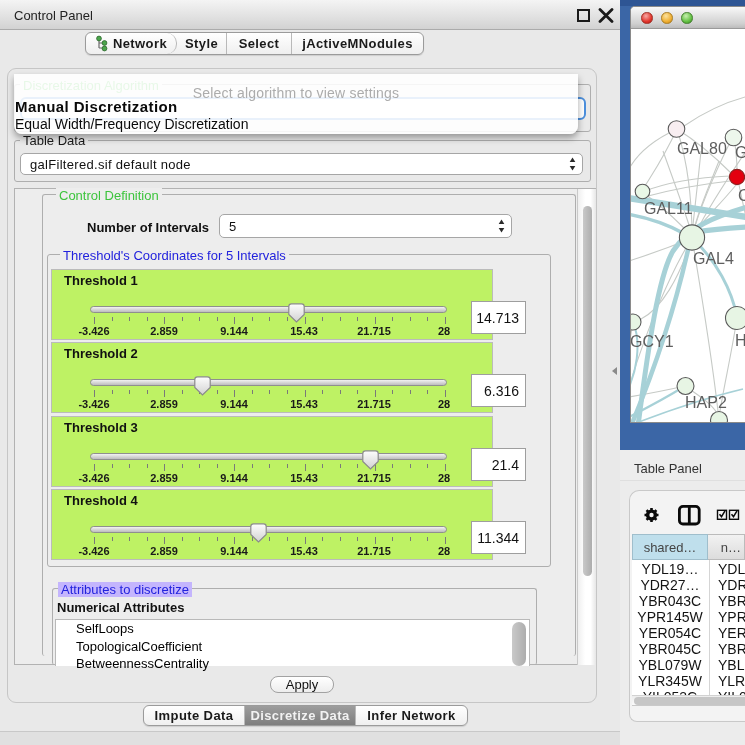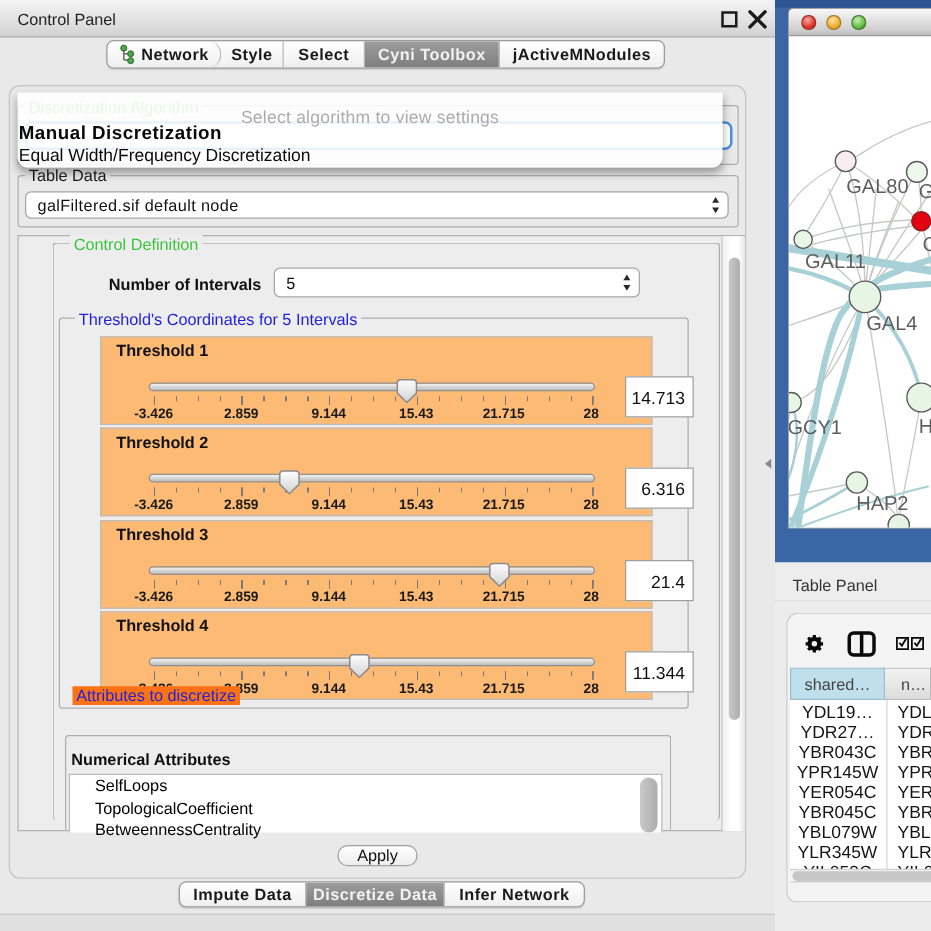--- a/index.html
+++ b/index.html
@@ -29,21 +29,21 @@
 
 .combo { position:absolute; background:#FFFFFF; border:1px solid #A6A6A6;
   border-radius:5px; font-size:13px; color:#111; }
 .combo .tx { position:absolute; left:9px; top:3px; letter-spacing:0.3px; }
 .combo svg { position:absolute; right:6px; top:50%; transform:translateY(-50%); }
 
 #viewport { left:14px; top:188px; width:582px; height:477px; border:1px solid #B2B2B2;
   background:#EDEDED; }
 
 .tbox { position:absolute; left:51px; width:442px; height:71px;
-  background:#fdba74; border:1px solid #BBBBBB;margin-left:29px; }
+  background:#bef264; border:1px solid #BBBBBB; }
 .tbox .ttl { position:absolute; left:12px; top:3px; font-size:13px; font-weight:bold; color:#111; }
 .track { position:absolute; left:89px; top:36px; width:357px; height:7px;
   border:1px solid #8F8F8F; border-radius:4px;
   background:linear-gradient(#F2F2F2,#BDBDBD); }
 .minor { position:absolute; left:93px; top:47px; width:352px; height:4px;
   background:repeating-linear-gradient(90deg,#7A7A7A 0 1px,transparent 1px 17.55px); }
 .major { position:absolute; left:93px; top:47px; width:352px; height:7px;
   background:repeating-linear-gradient(90deg,#7A7A7A 0 1px,transparent 1px 70.2px); }
 .tlab { position:absolute; top:55px; font-size:11px; font-weight:bold; color:#1A1A1A;
   transform:translateX(-50%); }
@@ -108,21 +108,20 @@
   <div class="s" style="width:91px;border-radius:10px;">
     <svg width="14" height="17" viewBox="0 0 14 17" style="margin-right:4px;">
       <path d="M4,4 L4,13 M4,8 L9,8 M4,13 L9,13" stroke="#6A6A6A" stroke-width="1.2" fill="none"></path>
       <circle cx="4" cy="3.5" r="2.4" fill="#4CA64C" stroke="#2C662C" stroke-width="0.8"></circle>
       <circle cx="9.5" cy="8" r="2.4" fill="#4CA64C" stroke="#2C662C" stroke-width="0.8"></circle>
       <circle cx="9.5" cy="13.5" r="2.4" fill="#4CA64C" stroke="#2C662C" stroke-width="0.8"></circle>
     </svg>
     Network</div>
   <div class="s" style="width:50px;">Style</div>
   <div class="s" style="width:65px;">Select</div>
-  <div class="s sel" style="width:108px;">Cyni Toolbox</div>
   <div class="s" style="width:131px;">jActiveMNodules</div>
 </div>
 
 <div class="abs" id="outer"></div>
 
 <div class="group" style="left:14px;top:84px;width:577px;height:48px;"></div>
 <div class="glabel" style="left:20px;top:78px;color:#3DC43D;background:#E9E9E9;">Discretization Algorithm</div>
 <div class="combo" style="left:20px;top:97px;width:566px;height:23px;border:2.5px solid #4C8FDC;border-radius:6px;"></div>
 
 <div class="group" style="left:14px;top:140px;width:577px;height:42px;"></div>
@@ -234,21 +233,21 @@
         <linearGradient id="tg3" x1="0" y1="0" x2="0" y2="1">
       <stop offset="0" stop-color="#FDFDFD"></stop>
           <stop offset="1" stop-color="#D2D2D2"></stop>
     </linearGradient>
       </defs>
   </svg>
   <div class="vfield">11.344</div>
 </div>
 
 <div class="group" style="left:52px;top:588px;width:485px;height:77px;border-bottom:none;"></div>
-<div class="glabel" style="left:58px;top:549px;color:#2222DD;background:#f97316;">Attributes to discretize</div>
+<div class="glabel" style="left:58px;top:582px;color:#2222DD;background:#c4b5fd;">Attributes to discretize</div>
 <div class="abs" style="left:57px;top:600px;font-size:13px;font-weight:bold;color:#111;">Numerical Attributes</div>
 <div id="attrlist">
   <div>SelfLoops</div>
   <div>TopologicalCoefficient</div>
   <div>BetweennessCentrality</div>
 </div>
 <div class="vthumb" style="left:512px;top:622px;width:14px;height:44px;border-radius:7px;z-index:5;"></div>
 
 <div class="vtrack" style="left:577px;top:189px;width:19px;height:476px;border-left:1px solid #C9C9C9;"></div>
 <div class="vthumb" style="left:582.5px;top:206px;width:9px;height:370px;"></div>

